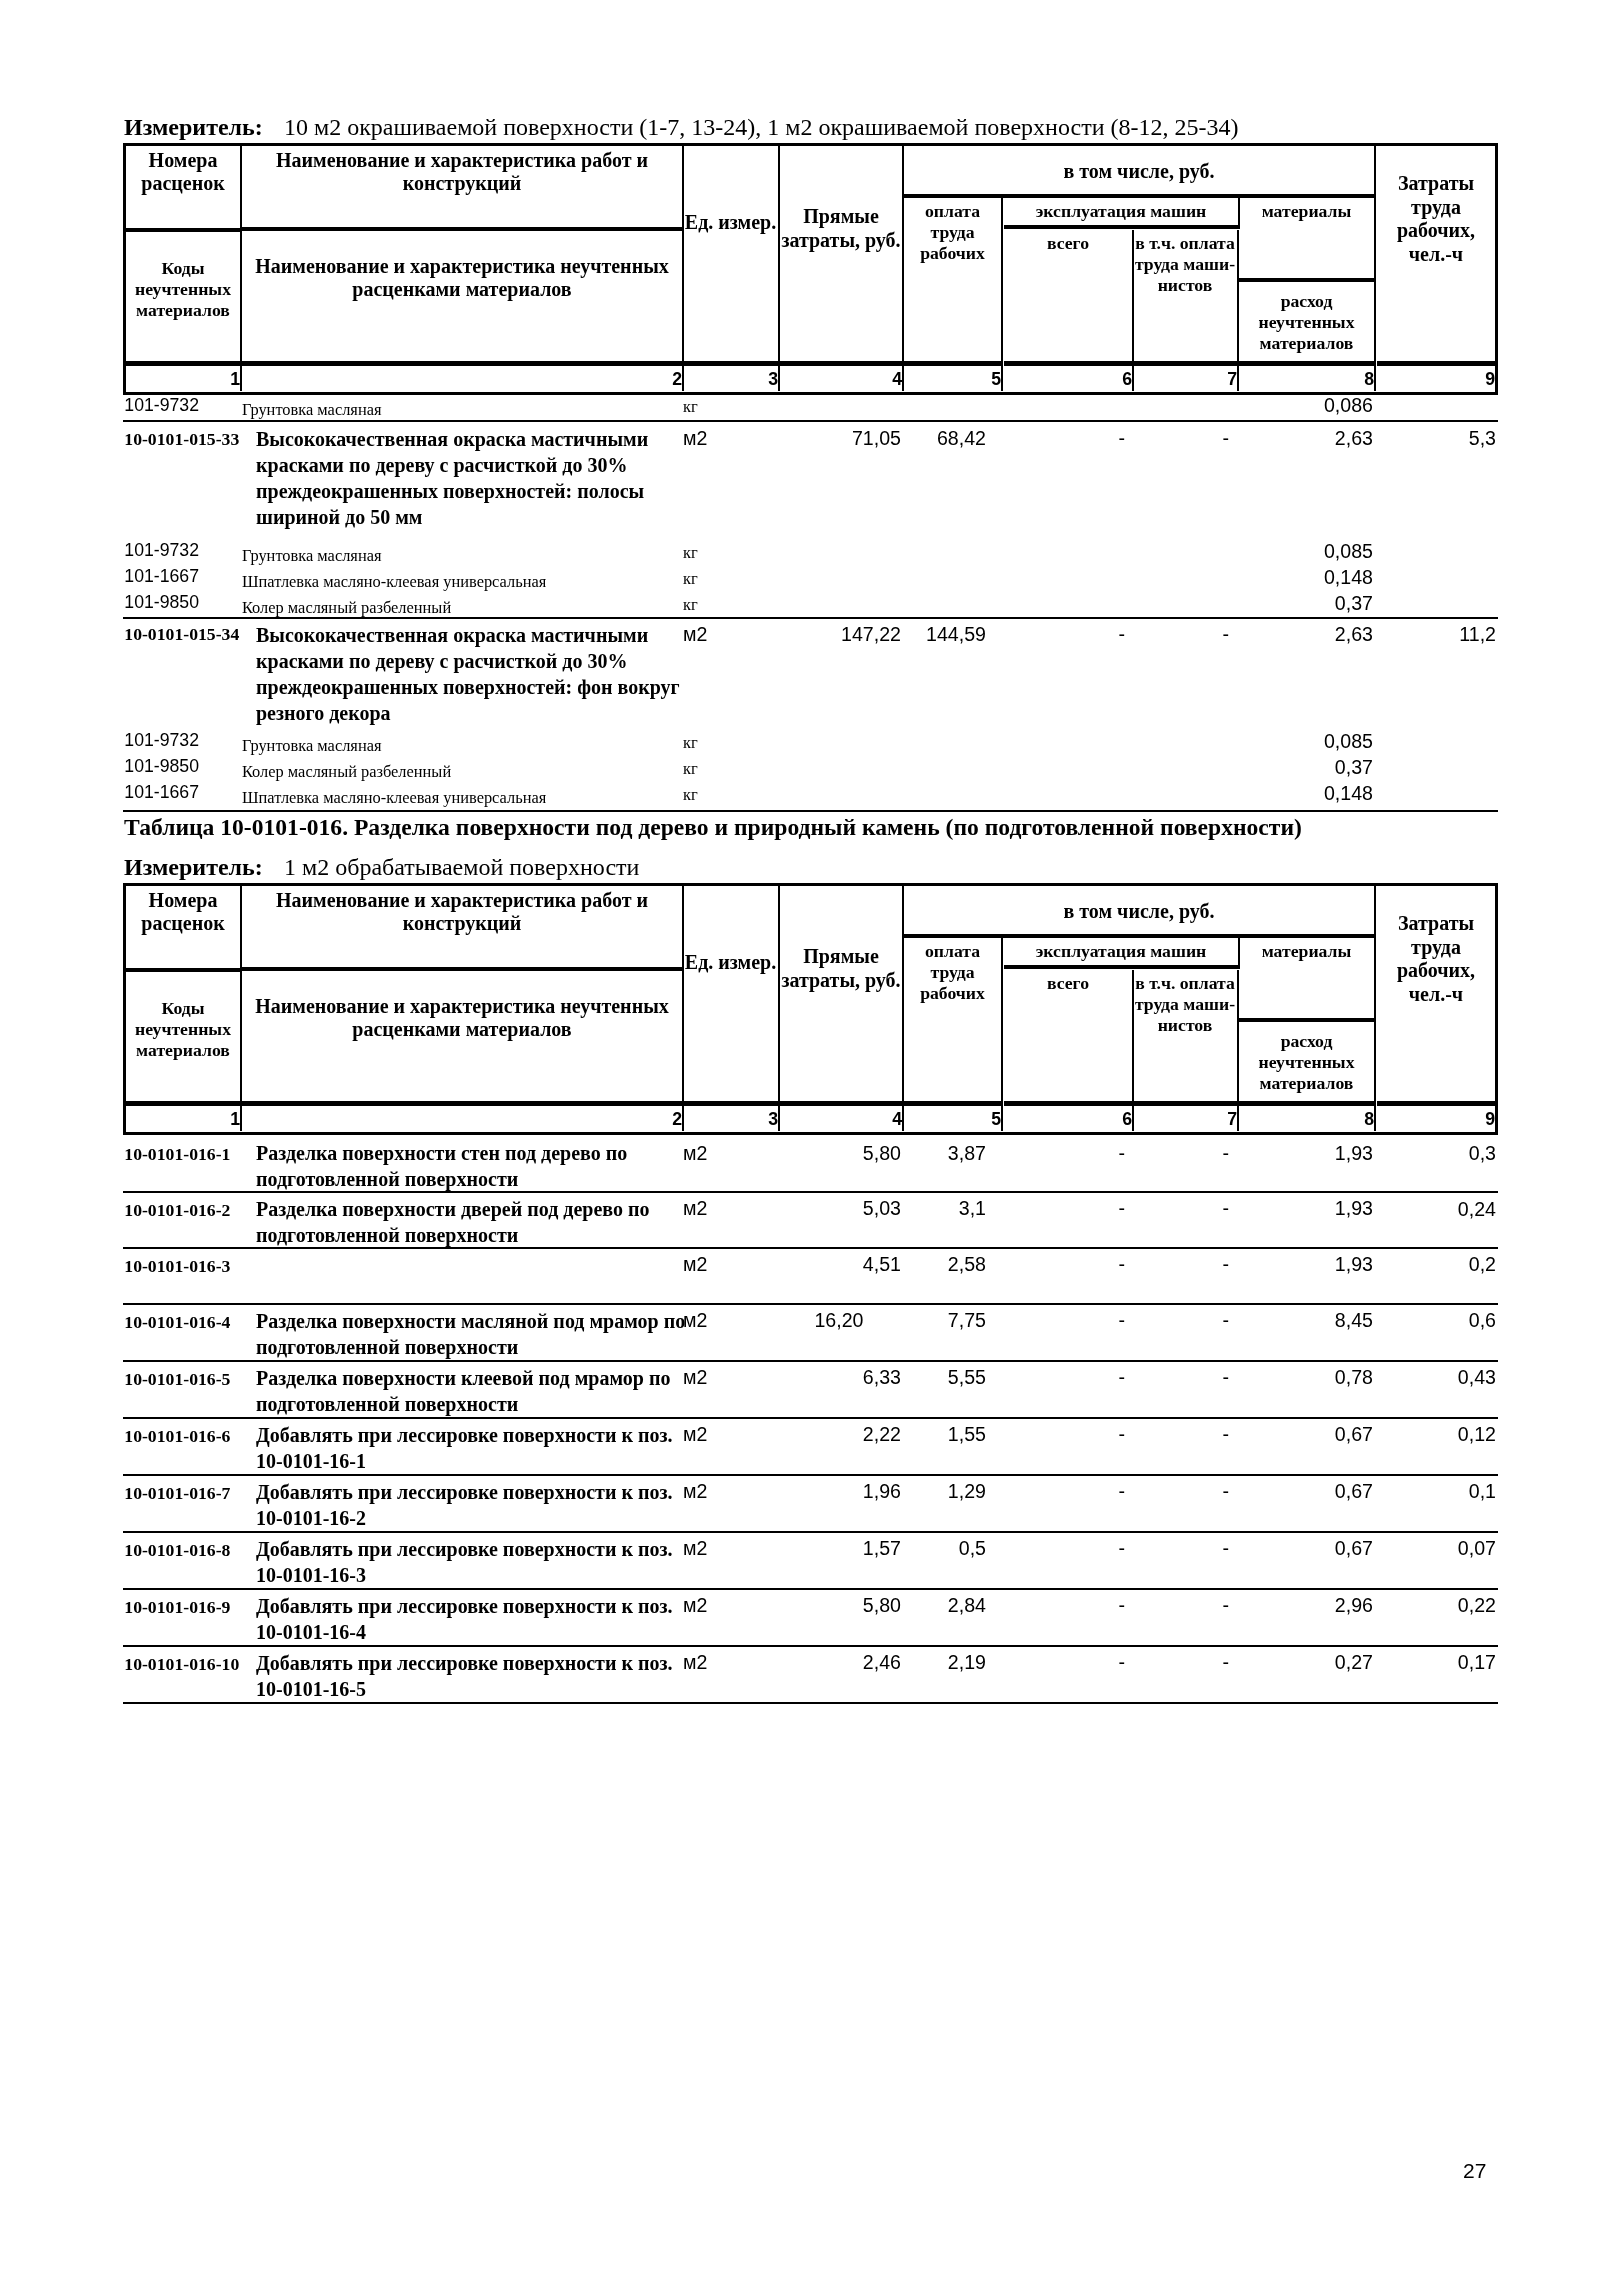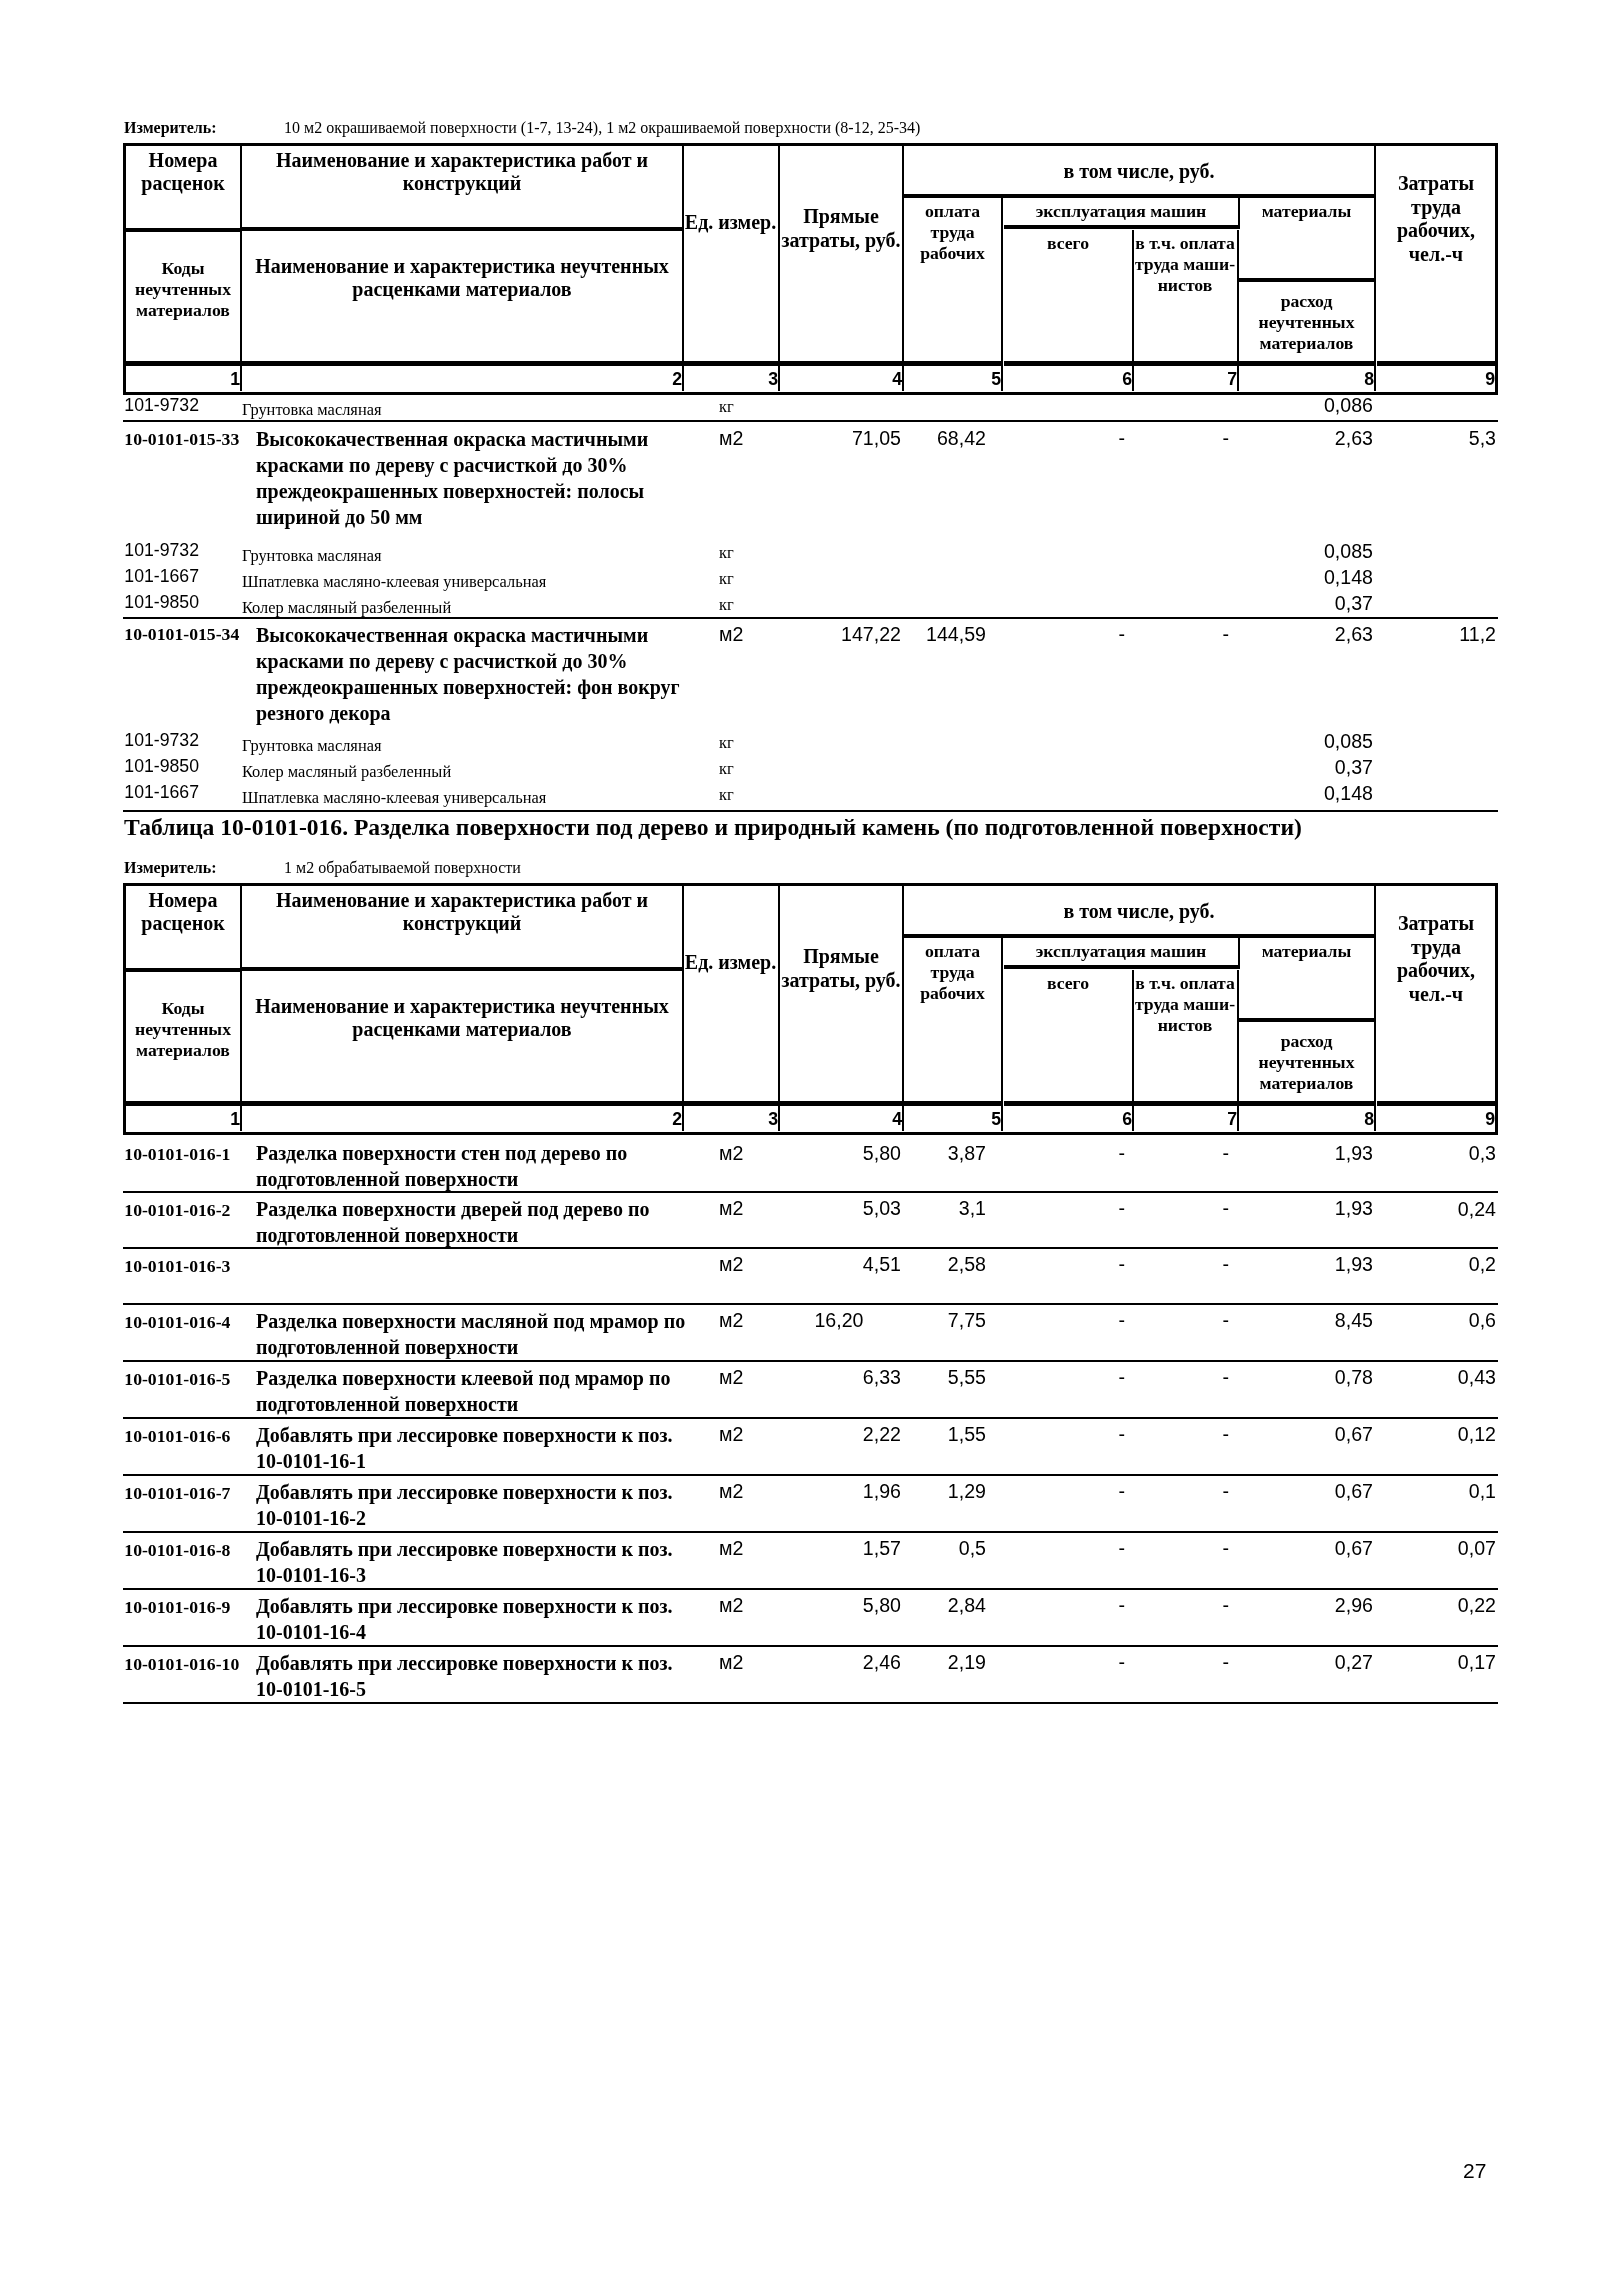--- a/index.html
+++ b/index.html
@@ -1,19 +1,19 @@
 <!DOCTYPE html>
 <html style="font-size:10.5px"><head>
   <meta charset="utf-8">
   <style>
     html, body { margin: 0; padding: 0; background: #ffffff; }
     body { width: 1623px; height: 2295px; position: relative; font-family: "Liberation Serif", serif; color: #000; overflow: hidden; }
     .page { position: absolute; left: 0; top: 0; width: 1623px; height: 2295px; }
 
-    .meter { position: absolute; left: 124px; font-size: 16px; line-height: 23.6px; white-space: nowrap; }
+    .meter { position: absolute; left: 124px; font-size: 24px; line-height: 23.6px; white-space: nowrap; }
     .meter .lbl { font-weight: bold; display: inline-block; width: 160px; }
     .table-title { position: absolute; left: 124px; font-size: 23.6px; font-weight: bold; white-space: nowrap; }
 
     
     .hdr { position: absolute; left: 123px; width: 1375px; border: 3.3px solid #000; box-sizing: border-box; }
     .hc { position: absolute; box-sizing: border-box; border-right: 2px solid #000; border-bottom: 2px solid #000; font-weight: bold; text-align: center; font-size: 17.7px; line-height: 21px; padding-top: 2.6px; }
     .hc.big { font-size: 20px; line-height: 23.6px; }
     .hc.thick-b { border-bottom: 4.6px solid #000; }
     .hc.nor { border-right: none; }
     .hc.nob { border-bottom: none; }
@@ -22,21 +22,21 @@
     
     .rows { position: absolute; left: 123px; width: 1375px; }
     .row { position: relative; width: 100%; }
     .row.main { border-top: 2.6px solid #000; }
     .row.last { border-bottom: 2.6px solid #000; }
     .cell { position: absolute; top: 0; white-space: nowrap; }
     .code { left: 1.3px; font-size: 17.7px; font-weight: bold; }
     .code.mat { font-family: "Liberation Sans", sans-serif; font-weight: normal; font-size: 17.7px; }
     .name { left: 133px; width: 432px; font-size: 20px; font-weight: bold; line-height: 26px; white-space: normal; }
     .name.mat { left: 119px; font-weight: normal; font-size: 16.4px; white-space: nowrap; }
-    .unit { left: 596px; font-size: 19.6px; font-family: "Liberation Sans", sans-serif; }
+    .unit { left: 560px; font-size: 19.6px; font-family: "Liberation Sans", sans-serif; }
     .unit.kg { font-family: "Liberation Serif", serif; font-size: 16.4px; }
     .num { font-family: "Liberation Sans", sans-serif; font-size: 19.6px; text-align: right; }
     .c4 { left: 654px; width: 124px; }
     .c5 { left: 778px; width: 85px; }
     .c6 { left: 878px; width: 124px; }
     .c7 { left: 1001px; width: 105px; }
     .c8 { left: 1106px; width: 144px; }
     .c9 { left: 1249px; width: 124px; }
 
     .pagenum { position: absolute; left: 1463px; top: 2159px; font-family: "Liberation Sans", sans-serif; font-size: 21px; }

